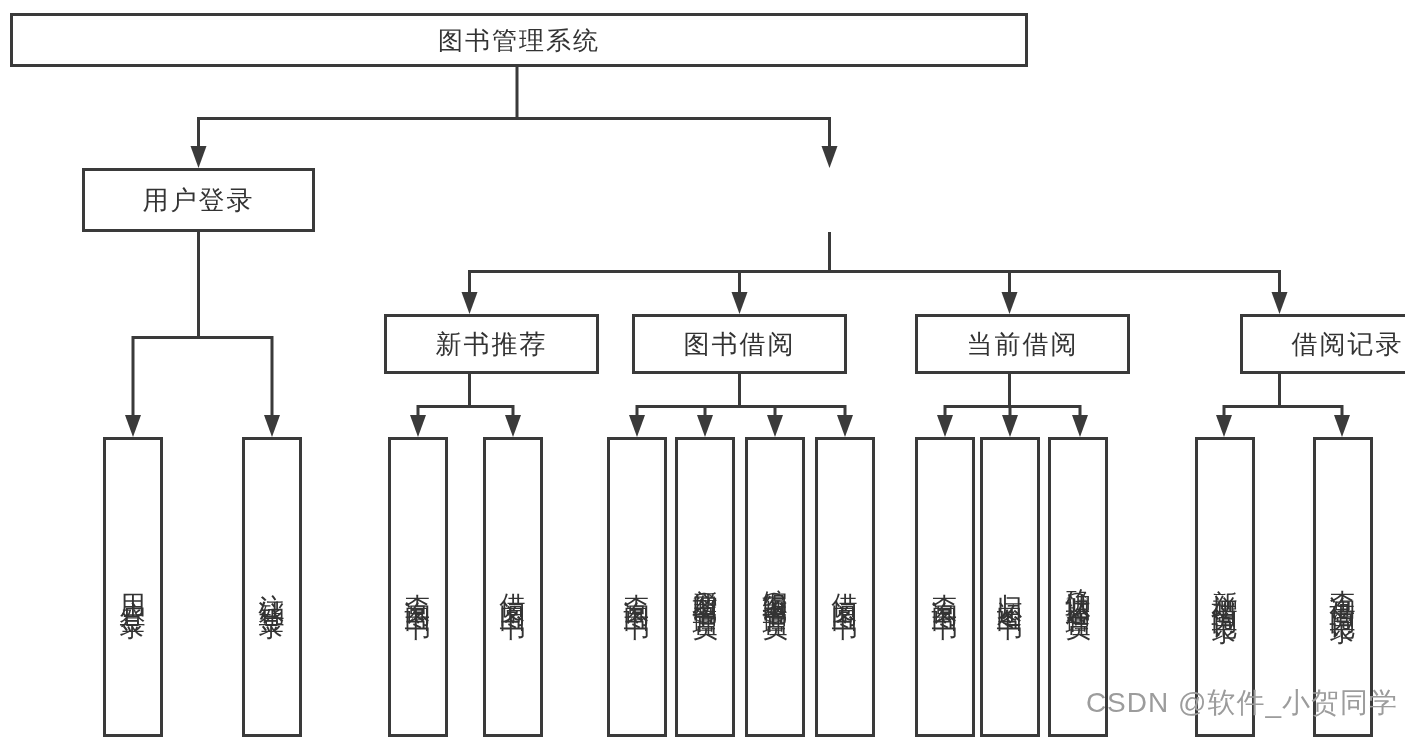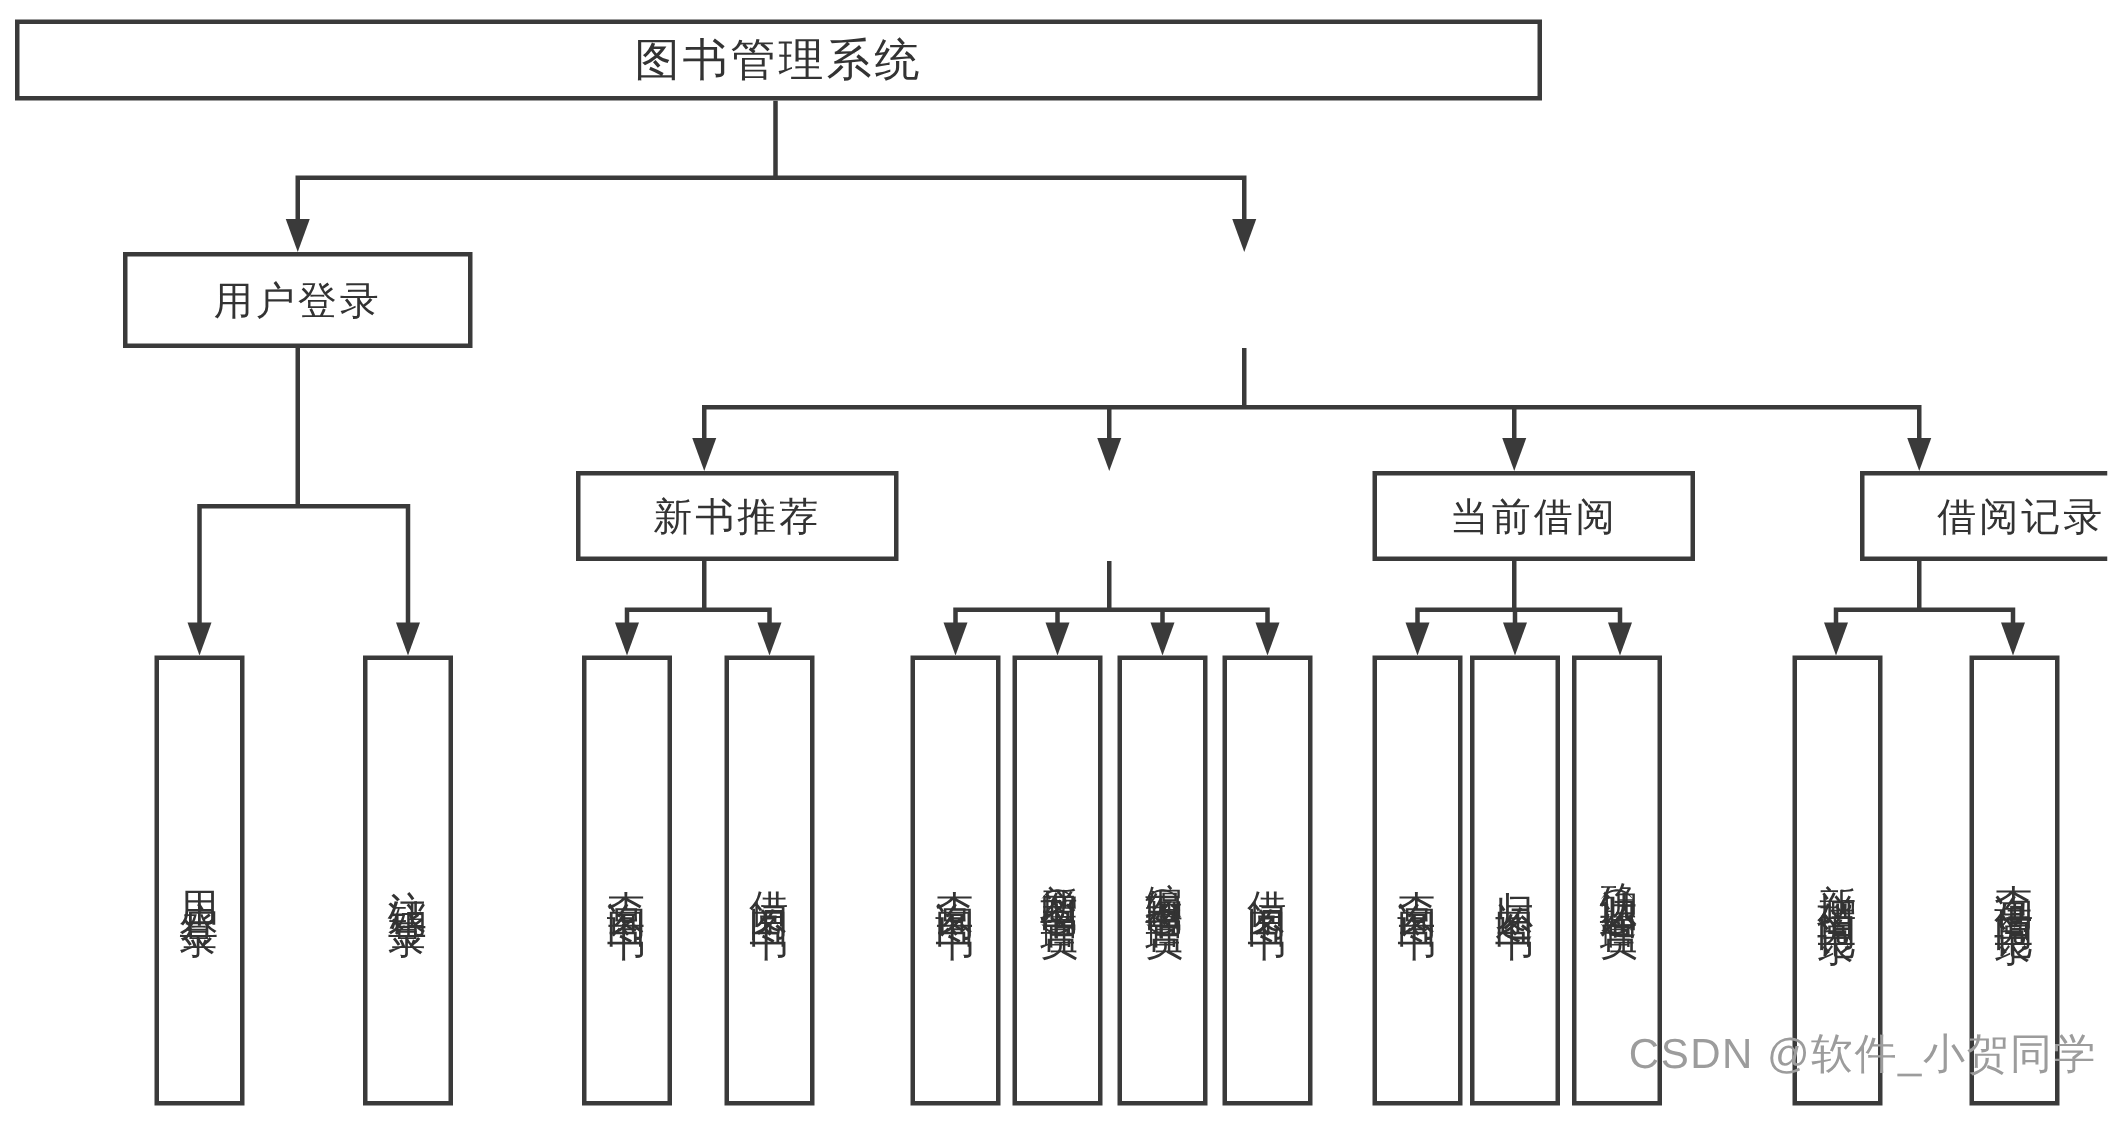--- a/index.html
+++ b/index.html
@@ -23,21 +23,21 @@
   .box{
     position:absolute;
     box-sizing:border-box;
     border:3px solid var(--line);
     background:var(--bg);
     display:flex;align-items:center;justify-content:center;
     font-size:26px;
     letter-spacing:2px;
     white-space:nowrap;
   }
-  .root{left:10px;top:13px;width:1018px;height:54px;font-size:30px;}
+  .root{left:10px;top:13px;width:1018px;height:54px;font-size:25px;}
   .leaf{top:437px;width:60px;height:300px;}
   .vtext{
     writing-mode:vertical-rl;
     text-orientation:mixed;
     letter-spacing:7px;
     line-height:1;
     font-size:26px;
   }
   .vtext.long{letter-spacing:4px;font-size:25px;}
   .vtext.mid{letter-spacing:6px;}
@@ -97,20 +97,21 @@
       <polygon points="1216 415,1232 415,1224 437"></polygon>
       <polygon points="1334 415,1350 415,1342 437"></polygon>
     </g>
   </svg>
 
   <div class="box root">图书管理系统</div>
 
   <div class="box" style="left:82px;top:168px;width:233px;height:64px">用户登录</div>
 
   <div class="box" style="left:384px;top:314px;width:215px;height:60px">新书推荐</div>
+  <div class="box" style="left:632px;top:314px;width:215px;height:60px">图书借阅</div>
   <div class="box" style="left:915px;top:314px;width:215px;height:60px">当前借阅</div>
   <div class="box" style="left:1240px;top:314px;width:215px;height:60px">借阅记录</div>
 
   <div class="box leaf" style="left:103px">
     <span class="vtext">用户登录</span>
   </div>
   <div class="box leaf" style="left:242px">
     <span class="vtext">注销登录</span>
   </div>
 

